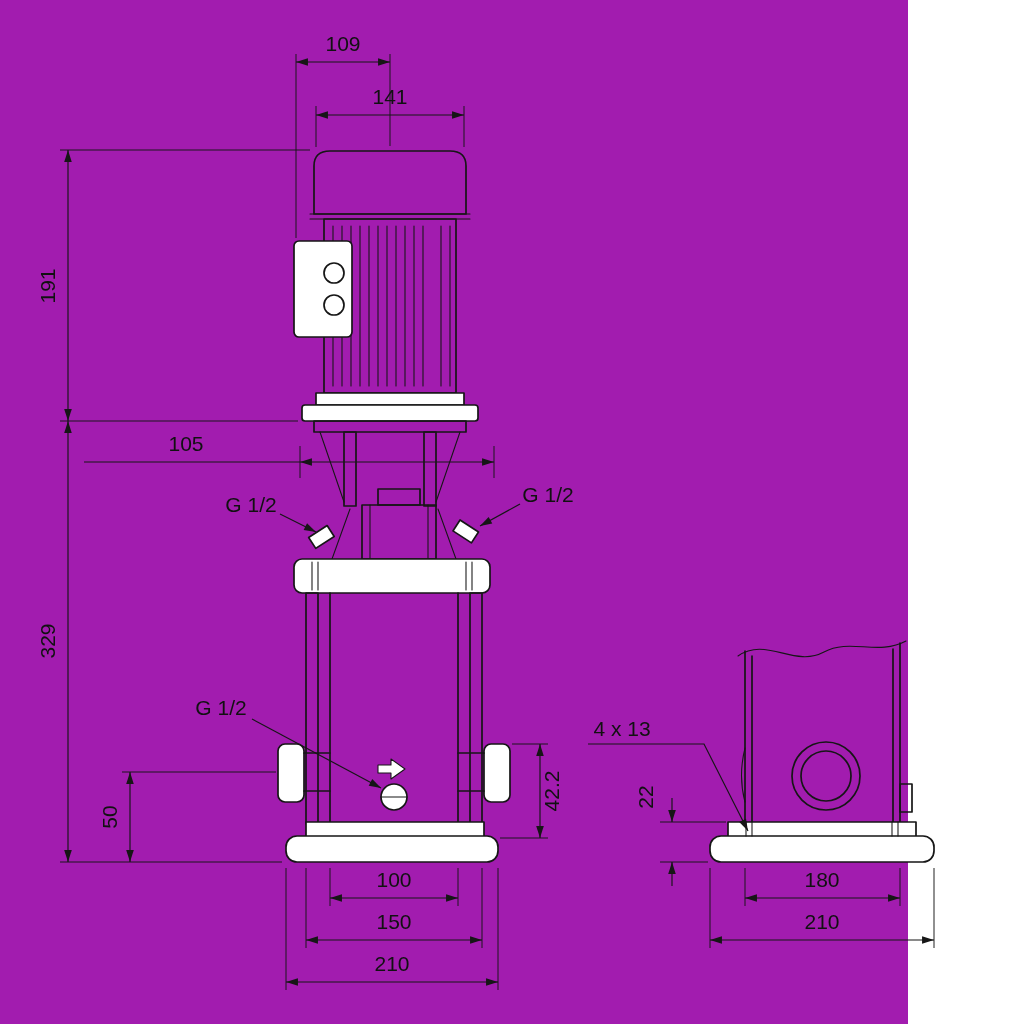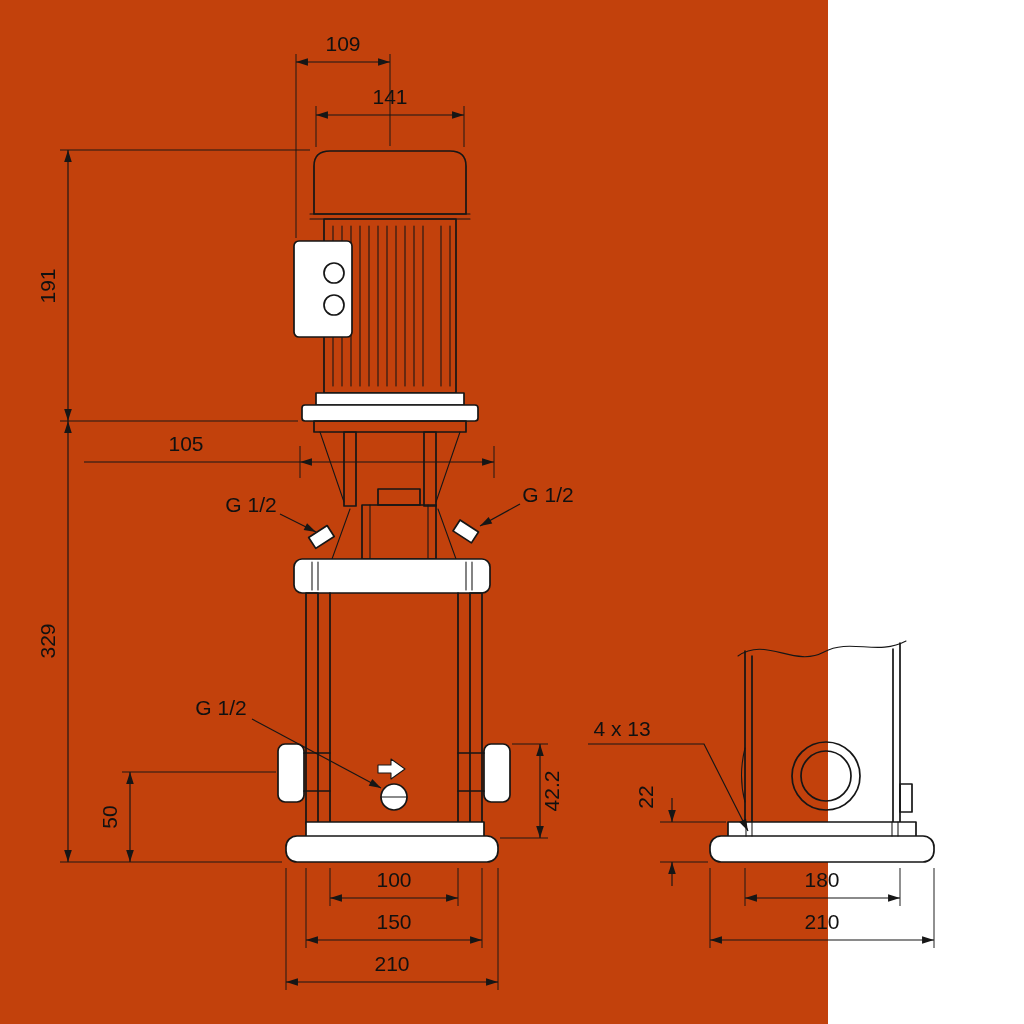--- a/index.html
+++ b/index.html
@@ -1,16 +1,16 @@
 <!DOCTYPE html>
 <html><head>
 <meta charset="utf-8">
 <style>
   html,body{margin:0;padding:0;background:#ffffff;}
-  .stage{width:828px;height:1024px;background:#c2410c;position:relative;}
+  .stage{width:908px;height:1024px;background:#a21caf;position:relative;}
   svg{display:block;}
   .part path,.part rect,.part circle{fill:none;stroke:#161616;stroke-width:1.7;stroke-linejoin:round;stroke-linecap:round;}
   .part .thin{stroke-width:1.05;}
   .part .filled{fill:#ffffff;}
   .dim path,.dim line,.dim polyline{fill:none;stroke:#161616;stroke-width:1.15;}
   .dim .ext{stroke-width:0.95;}
   .dim text{font-family:"Liberation Sans",sans-serif;font-size:21px;fill:#111111;text-anchor:middle;}
 </style>
 </head>
 <body>

